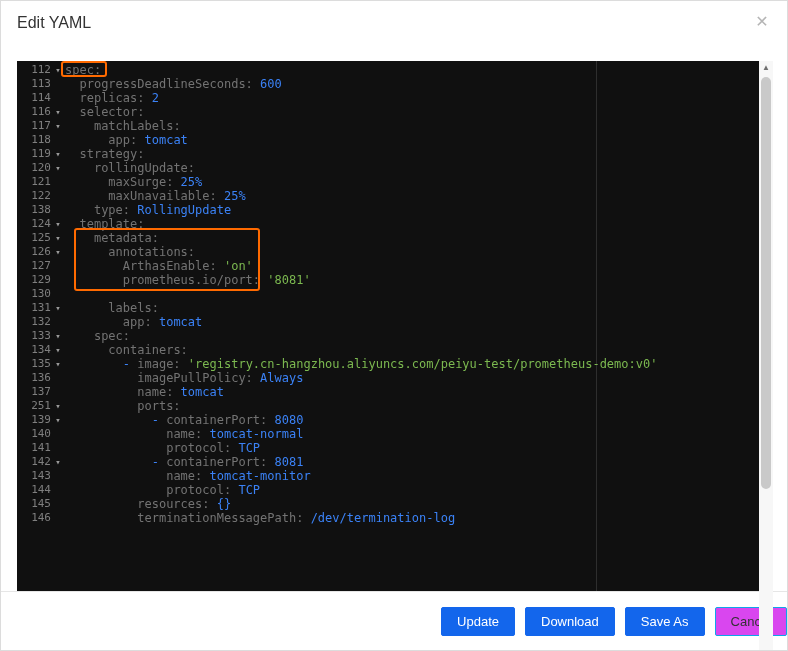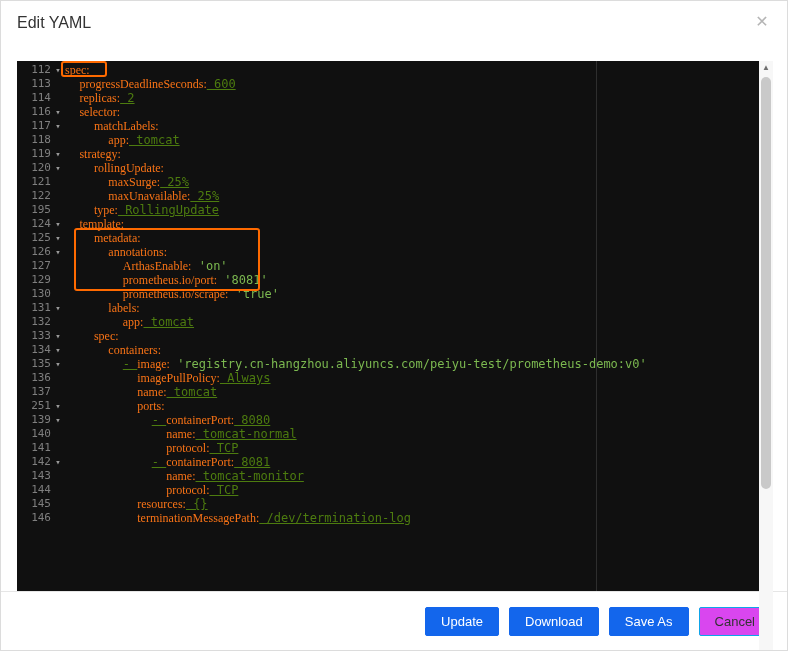--- a/index.html
+++ b/index.html
@@ -29,43 +29,43 @@
     background:#101010; overflow:hidden;
   }
   .code-area { position:absolute; inset:0; padding-top:2px; }
   .line { display:flex; height:14px; line-height:14px;
     font-family:"DejaVu Sans Mono", monospace; font-size:12px; }
   .ln { width:34px; text-align:right; color:#7f7f7f; flex:none;
     font-size:11px; line-height:14px; }
   .fold { width:14px; text-align:center; color:#9a9a9a; font-size:9px;
     line-height:14px; flex:none; cursor:pointer; }
   .code { white-space:pre; color:#ededed; }
-  .tok-k { color:#f97316;font-family:Liberation Serif, serif; }
-  .tok-v { color:#4d7c0f;text-decoration:underline; }
+  .tok-k { color:#737373; }
+  .tok-v { color:#3b82f6; }
   .tok-s { color:#7cb950; }
   .print-margin { position:absolute; top:0; bottom:0; left:579px; width:1px;
     background:#2e2e2e; }
   
   .callout { position:absolute; border:2px solid #ff6a00; border-radius:3px;
     pointer-events:none; z-index:5; }
   
   .vscroll { position:absolute; top:0; right:0; bottom:0; width:14px;
     background:#f7f7f7; z-index:6; }
   .vs-arrow { position:absolute; left:0; width:14px; height:14px;
     color:#6f6f6f; font-size:8px; line-height:14px; text-align:center; cursor:pointer; }
   .vs-arrow.up { top:0; }
   .vs-arrow.down { bottom:0; }
   .vs-thumb { position:absolute; left:2px; width:10px; top:16px; height:412px;
     background:#c9c9c9; border-radius:5px; cursor:pointer; }
   
   .modal-footer {
     position:absolute; left:0; right:0; bottom:0; height:59px;
     border-top:1px solid #e6e6e6;
     display:flex; align-items:center; justify-content:flex-end;
-    gap:10px; padding-right:16px; background:#fff;
+    gap:10px; padding-right:0; background:#fff;
   }
   .btn {
     height:29px; padding:0 15px; font-size:13px; border-radius:2px;
     cursor:pointer; font-family:"Liberation Sans", sans-serif;
   }
   .btn-primary { background:#1366ec; border:1px solid #1366ec; color:#fff; }
   .btn-default { background:#d946ef; border:1px solid #0ea5e9; color:#333; }
 </style>
 </head>
 <body>
@@ -122,21 +122,21 @@
         <span class="ln">121</span>
         <span class="fold"></span>
         <span class="code">      <span class="tok-k">maxSurge:</span><span class="tok-v"> 25%</span></span>
       </div>
       <div class="line">
         <span class="ln">122</span>
         <span class="fold"></span>
         <span class="code">      <span class="tok-k">maxUnavailable:</span><span class="tok-v"> 25%</span></span>
       </div>
       <div class="line">
-        <span class="ln">195</span>
+        <span class="ln">138</span>
         <span class="fold"></span>
         <span class="code">    <span class="tok-k">type:</span><span class="tok-v"> RollingUpdate</span></span>
       </div>
       <div class="line">
         <span class="ln">124</span>
         <span class="fold">▾</span>
         <span class="code">  <span class="tok-k">template:</span></span>
       </div>
       <div class="line">
         <span class="ln">125</span>
@@ -154,21 +154,20 @@
         <span class="code">        <span class="tok-k">ArthasEnable:</span><span class="tok-s"> 'on'</span></span>
       </div>
       <div class="line">
         <span class="ln">129</span>
         <span class="fold"></span>
         <span class="code">        <span class="tok-k">prometheus.io/port:</span><span class="tok-s"> '8081'</span></span>
       </div>
       <div class="line">
         <span class="ln">130</span>
         <span class="fold"></span>
-        <span class="code">        <span class="tok-k">prometheus.io/scrape:</span><span class="tok-s"> 'true'</span></span>
       </div>
       <div class="line">
         <span class="ln">131</span>
         <span class="fold">▾</span>
         <span class="code">      <span class="tok-k">labels:</span></span>
       </div>
       <div class="line">
         <span class="ln">132</span>
         <span class="fold"></span>
         <span class="code">        <span class="tok-k">app:</span><span class="tok-v"> tomcat</span></span>

